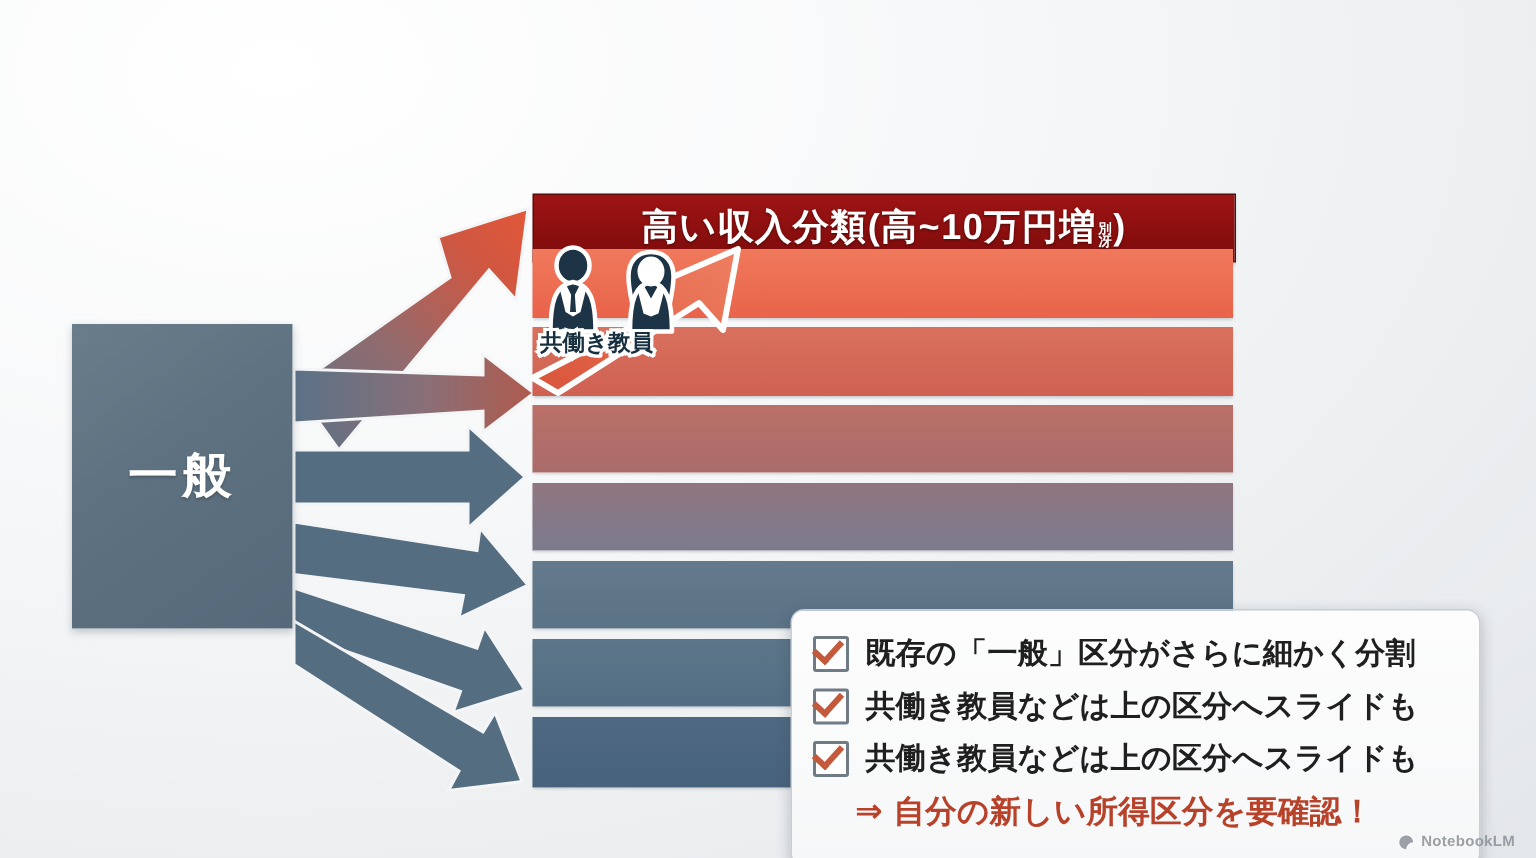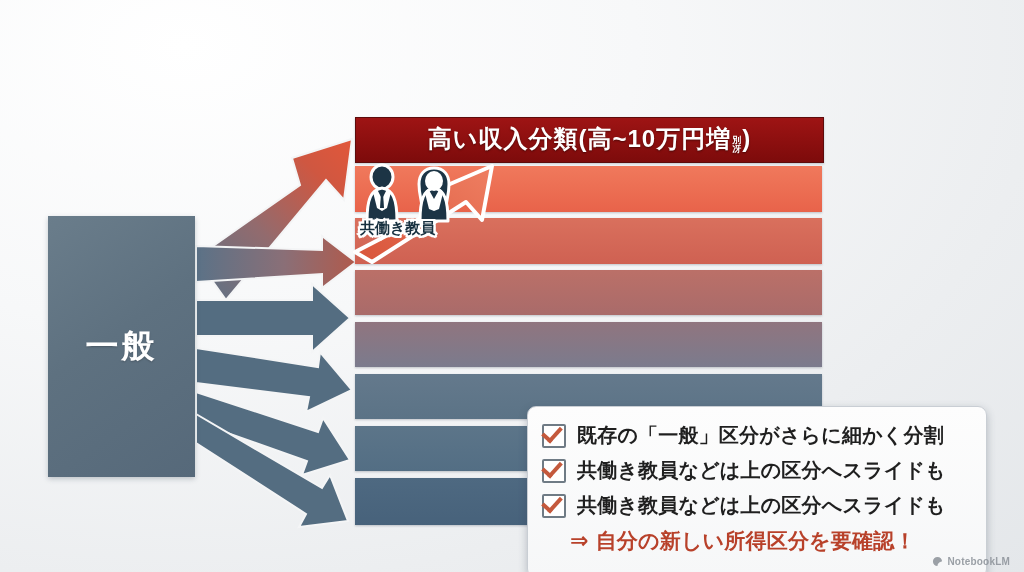--- a/index.html
+++ b/index.html
@@ -30,21 +30,21 @@
     border-radius:2px;
   }
   #title-chev{
     position:absolute;left:386px;top:52px;
     font-size:26px;font-weight:700;color:#c25434;line-height:1;
     letter-spacing:-4px;
   }
 
   
   #general-box{
-    position:absolute;left:48px;top:216px;width:147px;height:261px;
+    position:absolute;left:48px;top:216px;width:147px;height:203px;
     background:linear-gradient(145deg,#6a7d8b 0%,#5e7180 45%,#56697a 100%);
     box-shadow:0 2px 5px rgba(60,75,88,.28);
   }
   #general-label{
     position:absolute;left:0;top:0;width:100%;height:100%;
     display:flex;align-items:center;justify-content:center;
     color:#ffffff;font-size:33px;font-weight:700;letter-spacing:3px;
     text-shadow:0 1px 2px rgba(0,0,0,.22);
   }
 
@@ -174,21 +174,21 @@
       <path d="M196,414 L322,488 L330,475 L348,521 L299,527 L306,514 L196,443 Z" fill="#546d81" stroke="#f4f5f6" stroke-width="2"></path>
     </g>
   </svg>
 
   <div id="general-box">
     <div id="general-label">一般</div>
   </div>
 
   <div id="bars">
 
-    <div class="bar top" style="top:4px;height:44px;background:linear-gradient(180deg,#9e1414 0%,#7d0b0b 100%);">
+    <div class="bar top" style="top:16px;height:44px;background:linear-gradient(180deg,#9e1414 0%,#7d0b0b 100%);">
       <div id="bar-top-label">
         <span>高い収入分類(高~10万円増</span>
         <span id="bar-top-ruby">
           <span>別</span>
           <span>冴</span>
         </span>
         <span>)</span>
       </div>
     </div>
 

